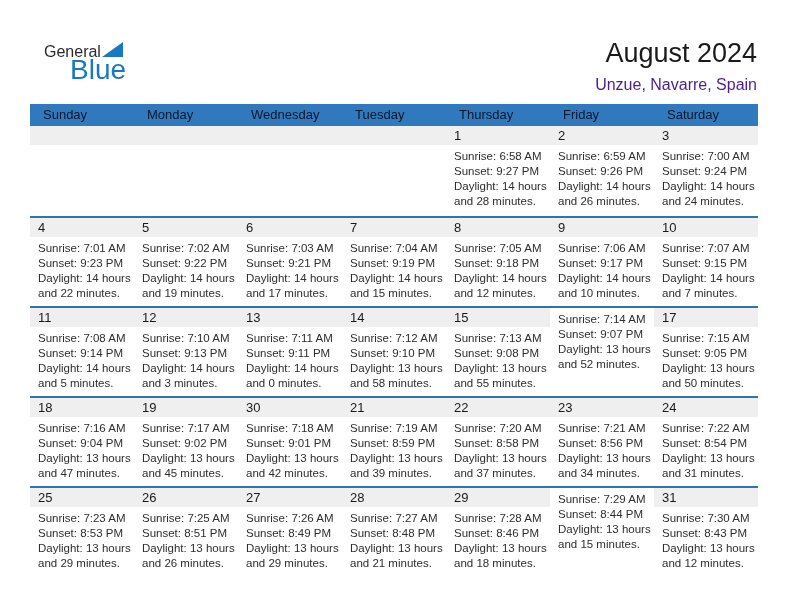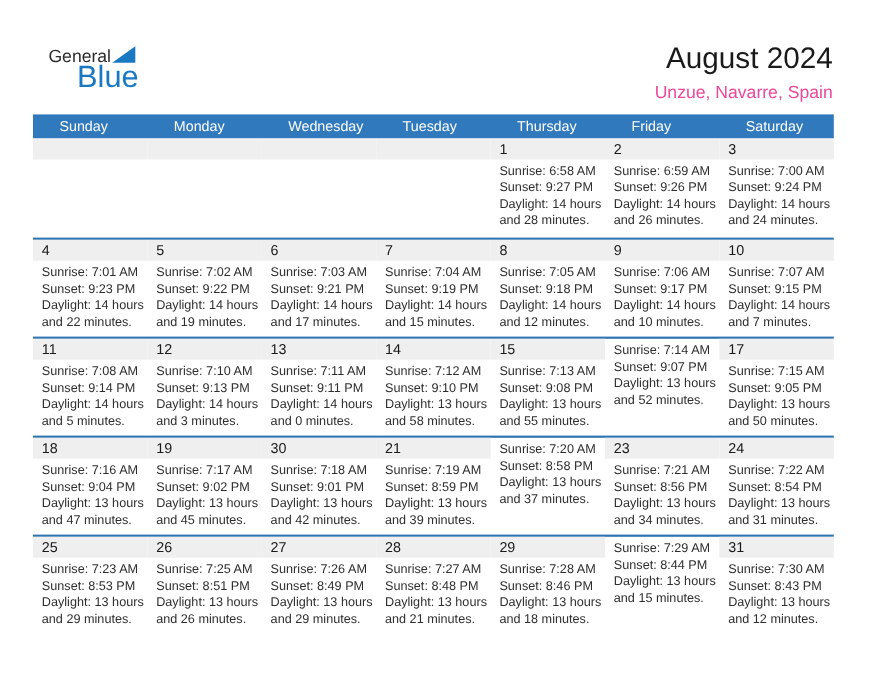--- a/index.html
+++ b/index.html
@@ -34,30 +34,30 @@
     margin-left: 1px; margin-bottom: 3px;
   }
   .logo-blue-text { font-size: 28px; color: var(--logo-blue); margin-left: 26px; margin-top: -4px; }
   
   .title {
     position: absolute; top: 38px; right: 35px;
     font-size: 27px; color: #1a1a1a; text-align: center;
   }
   .subtitle {
     position: absolute; top: 76px; right: 35px;
-    font-size: 16px; color: #ec4899; text-align: right;
+    font-size: 16px; color: #4c1d95; text-align: right;
   }
   
   .calendar { position: absolute; left: 30px; top: 104px; width: 728px; }
   .weekday-header {
     display: flex; height: 22px; background: var(--header-bg);
   }
   .weekday-cell {
-    width: 104px; color: #ffffff; font-size: 13px;
-    line-height: 22px; padding-left: 24px;
+    width: 104px; color: #0f172a; font-size: 13px;
+    line-height: 22px; padding-left: 13px;
   }
   .week { display: flex; height: 90px; background: #ffffff; }
   .week + .week { border-top: 2px solid var(--week-border); }
   .cell { width: 104px; display: flex; flex-direction: column; }
   .num {
     height: 19px; background: var(--day-band-bg);
     font-size: 13px; line-height: 19px; padding-left: 8px; color: #1a1a1a;
   }
   .details { padding: 4px 6px 0 8px; }
   .txt {
@@ -338,20 +338,21 @@
     <div class="num">21</div>
     <div class="details">
       <div class="txt">Sunrise: 7:19 AM</div>
       <div class="txt">Sunset: 8:59 PM</div>
       <div class="txt">Daylight: 13 hours</div>
       <div class="txt">and 39 minutes.</div>
     </div>
   </div>
 
   <div class="cell">
+    <div class="num">22</div>
     <div class="details">
       <div class="txt">Sunrise: 7:20 AM</div>
       <div class="txt">Sunset: 8:58 PM</div>
       <div class="txt">Daylight: 13 hours</div>
       <div class="txt">and 37 minutes.</div>
     </div>
   </div>
 
   <div class="cell">
     <div class="num">23</div>

